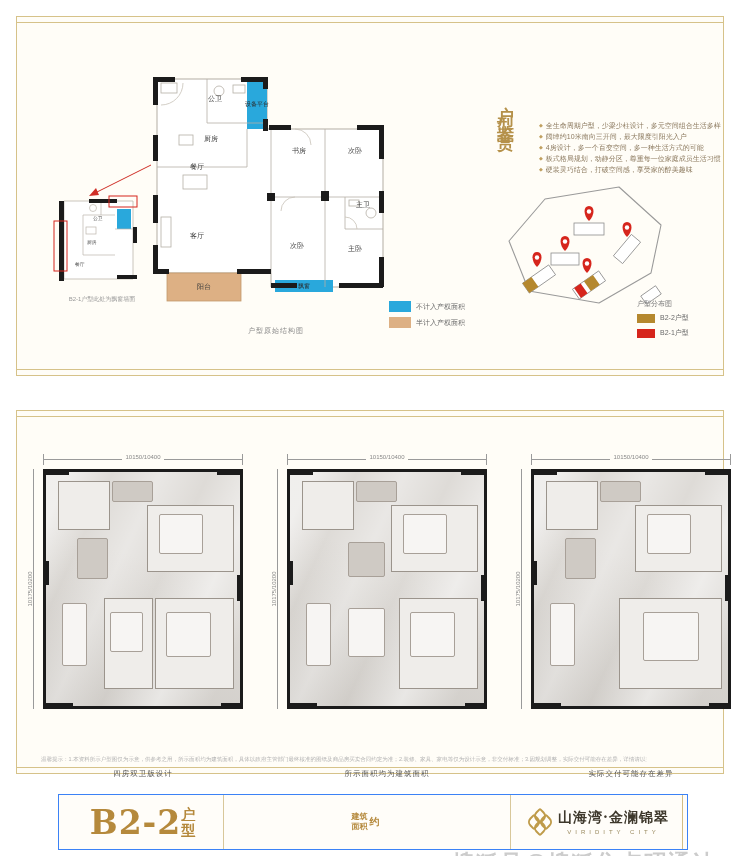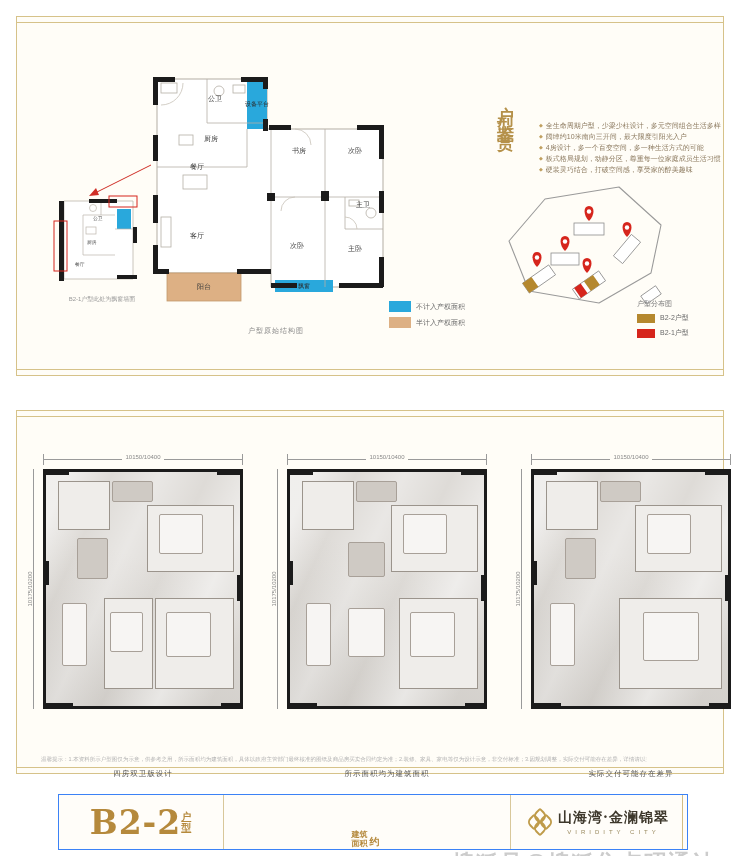--- a/index.html
+++ b/index.html
@@ -70,24 +70,24 @@
                 font-size:7.5px;color:#555;letter-spacing:1px;}
   #disclaimer{position:absolute;left:24px;top:344px;width:658px;font-size:6px;color:#b3b3b3;
               white-space:nowrap;overflow:hidden;transform:scale(.92);transform-origin:left top;}
 
   
   #footer-box{position:absolute;left:58px;top:794px;width:628px;height:54px;
               border:1px solid #3b82f6;display:flex;align-items:stretch;background:#fffdf9;}
   #footer-box::after{content:"";position:absolute;right:4px;top:0;bottom:0;border-right:1px solid #d2bd85;}
   .fsec{display:flex;align-items:center;justify-content:center;}
   .fsec+.fsec{border-left:1px solid #d8c79a;}
-  #fsec-unit{width:164px;} #fsec-area{width:286px;align-items:flex-end;} #fsec-brand{flex:1;}
+  #fsec-unit{width:164px;} #fsec-area{width:286px;} #fsec-brand{flex:1;}
   .gold-serif{font-family:"DejaVu Serif",serif;font-weight:bold;color:#b5893c;}
   #unit-code{font-size:33px;letter-spacing:1px;}
-  #unit-suffix{width:11px;font-size:10px;line-height:1.15;color:#b5893c;margin-left:0;
+  #unit-suffix{width:11px;font-size:14px;line-height:1.15;color:#b5893c;margin-left:0;
                word-break:break-all;font-weight:bold;text-decoration:underline;}
   .area-label{font-size:8px;line-height:1.2;color:#b5893c;font-weight:bold;}
   .area-approx{font-size:10px;color:#b5893c;margin:0 3px 0 2px;font-weight:bold;}
   #area-value{font-size:27px;} #area-sup{font-size:13px;vertical-align:10px;}
   #emblem{width:22px;height:22px;position:relative;margin-right:7px;flex:none;}
   #emblem i{position:absolute;width:8px;height:8px;border:2px solid #bf9b4a;border-radius:2px 6px 2px 6px;}
   #emblem i:nth-child(1){left:5px;top:-1px;transform:rotate(45deg);}
   #emblem i:nth-child(2){left:11px;top:5px;transform:rotate(45deg);}
   #emblem i:nth-child(3){left:5px;top:11px;transform:rotate(45deg);}
   #emblem i:nth-child(4){left:-1px;top:5px;transform:rotate(45deg);}

